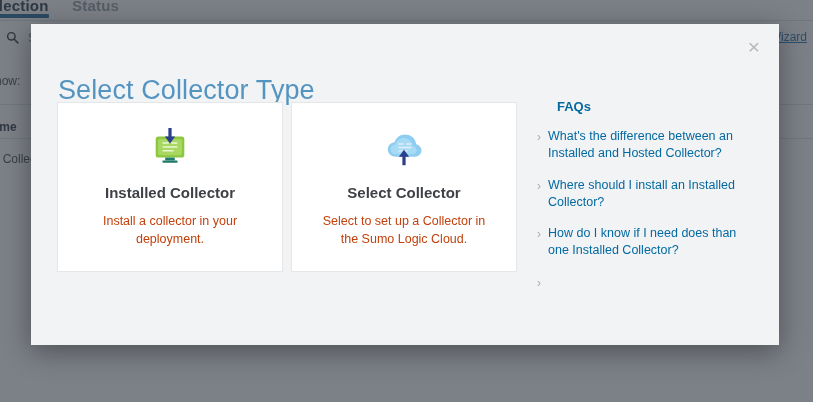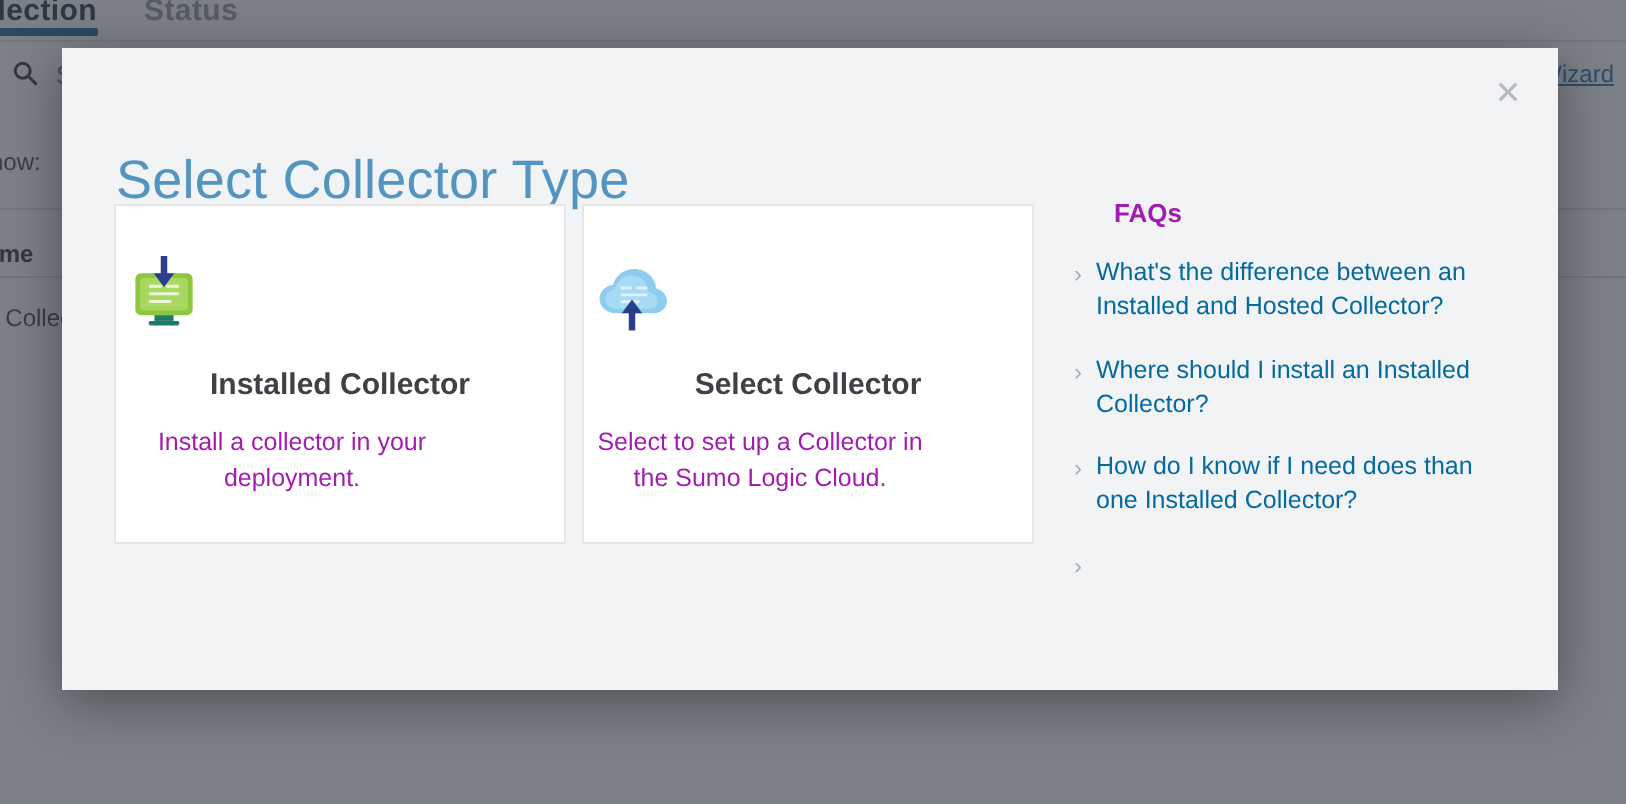--- a/index.html
+++ b/index.html
@@ -166,20 +166,21 @@
     gap: 8px;
   }
 
   .card {
     width: 226px;
     height: 170px;
     background: #ffffff;
     border: 1px solid #e4e6e8;
     display: flex;
     flex-direction: column;
+    align-items: center;
     cursor: pointer;
   }
 
   .card-icon {
     margin-top: 25px;
     width: 48px;
     height: 42px;
     display: flex;
     align-items: center;
     justify-content: center;
@@ -191,35 +192,35 @@
     font-weight: bold;
     color: #3e4246;
     text-align: center;
   }
 
   .card-desc {
     margin-top: 11px;
     width: 176px;
     font-size: 12.5px;
     line-height: 1.45;
-    color: #a21caf;
+    color: #c2410c;
     text-align: center;
   }
 
   
   .faq {
     position: absolute;
     left: 506px;
     top: -3px;
     width: 220px;
   }
   .faq-heading {
     font-size: 13px;
     font-weight: bold;
-    color: #a21caf;
+    color: #0369a1;
     margin-bottom: 14px;
     padding-left: 20px;
   }
   .faq-item {
     display: flex;
     align-items: flex-start;
     margin-bottom: 14px;
     cursor: pointer;
   }
   .faq-chevron {

